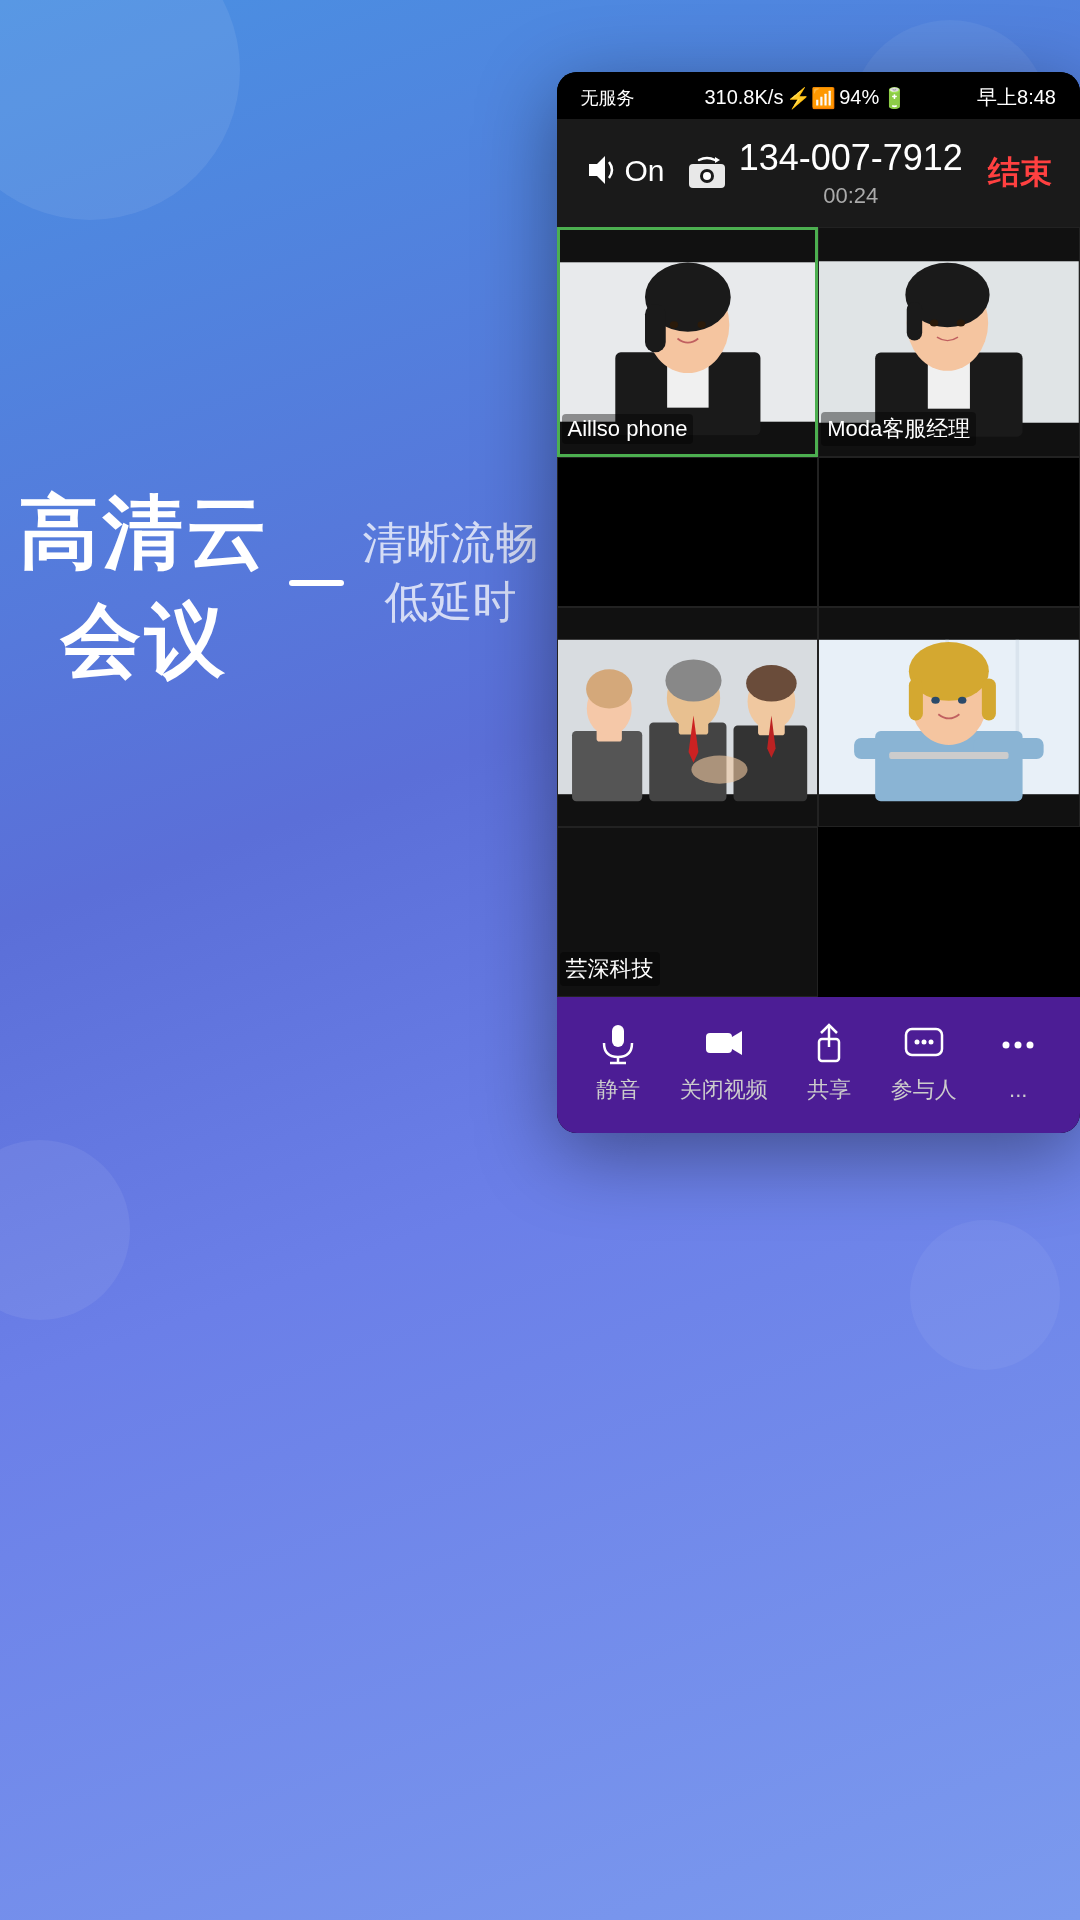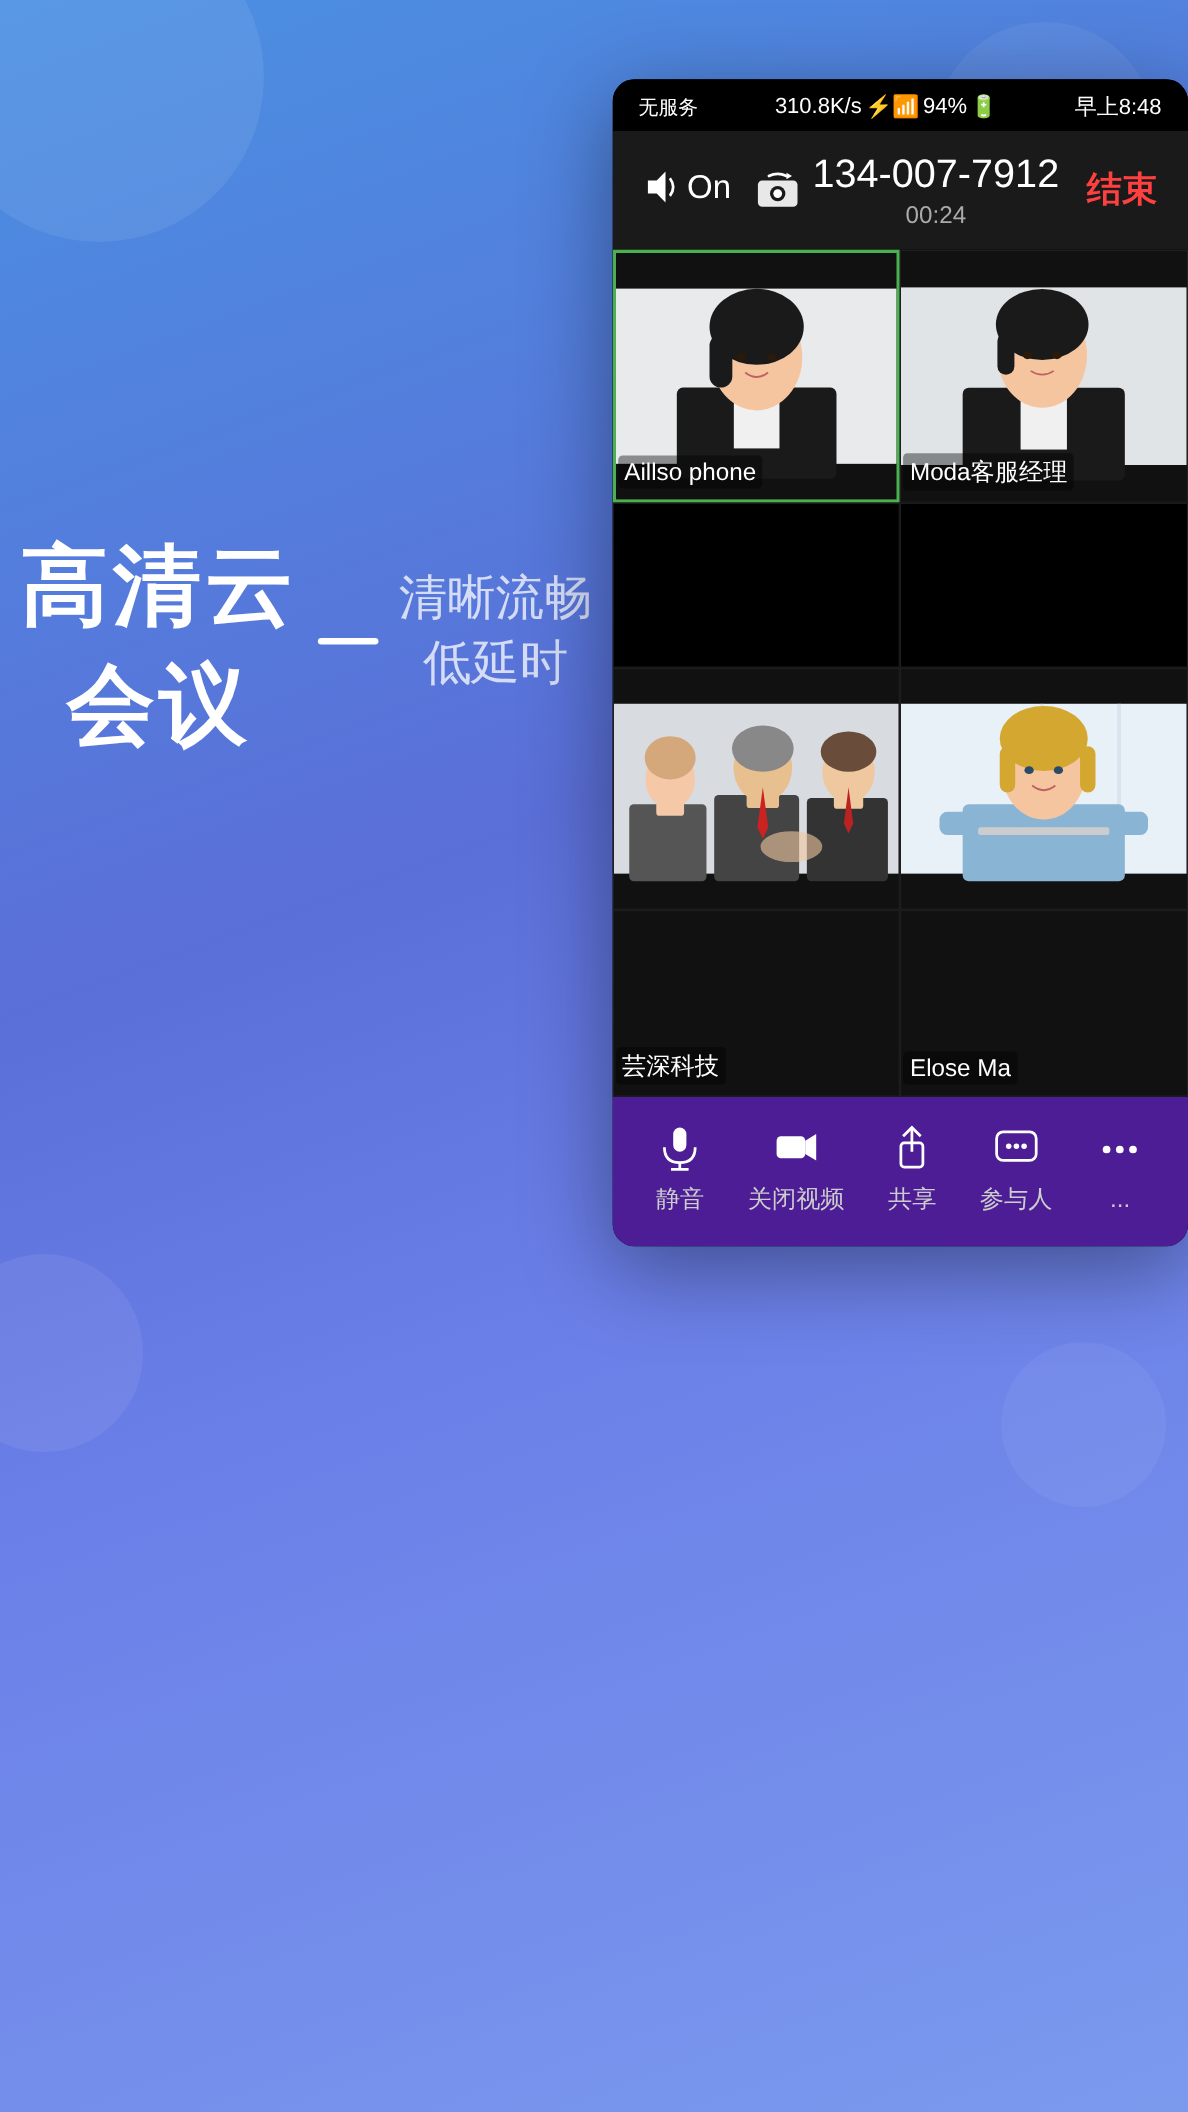--- a/index.html
+++ b/index.html
@@ -355,23 +355,20 @@
           <ellipse cx="204" cy="86" rx="6" ry="5" fill="#2a4a6a"></ellipse>
 
           <path d="M170,106 Q185,118 200,106" stroke="#c06060" stroke-width="2.5" fill="none"></path>
         </svg>
       </div>
 
       <div class="video-cell" style="height:170px;background:#111;">
         <span class="participant-label">芸深科技</span>
       </div>
 
-      <div class="video-cell" style="height:170px;background:#111;">
-        <span class="participant-label">Elose Ma</span>
-      </div>
 
     </div>
 
     <div class="bottom-toolbar">
 
       <div class="toolbar-item">
         <svg class="icon-svg" viewBox="0 0 44 44" fill="white">
           <rect x="16" y="4" width="12" height="22" rx="6" fill="white"></rect>
           <path d="M8,22 Q8,36 22,36 Q36,36 36,22" stroke="white" stroke-width="2.5" fill="none"></path>
           <line x1="22" y1="36" x2="22" y2="42" stroke="white" stroke-width="2.5"></line>

